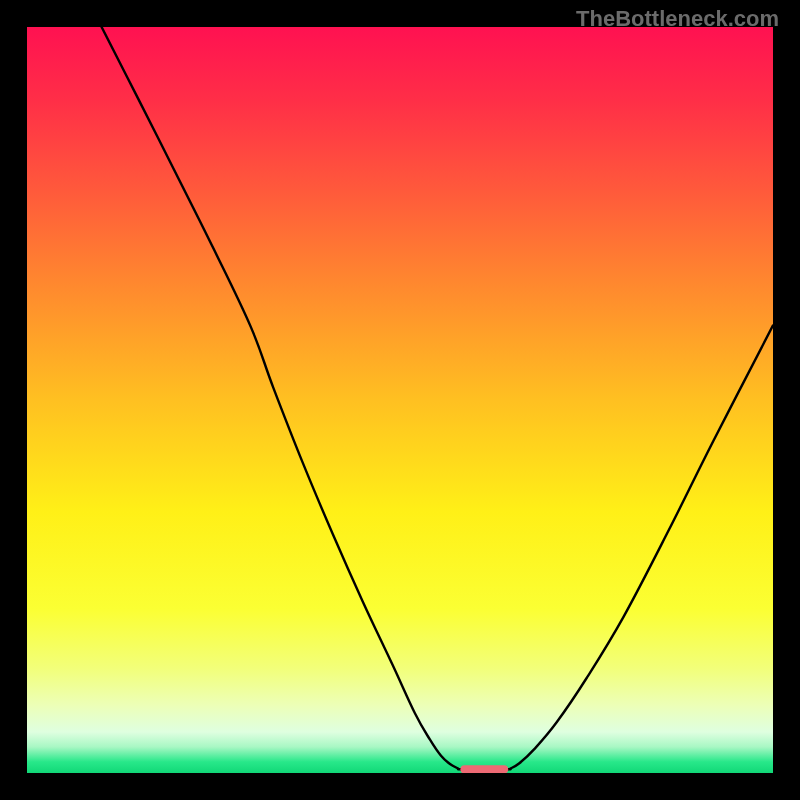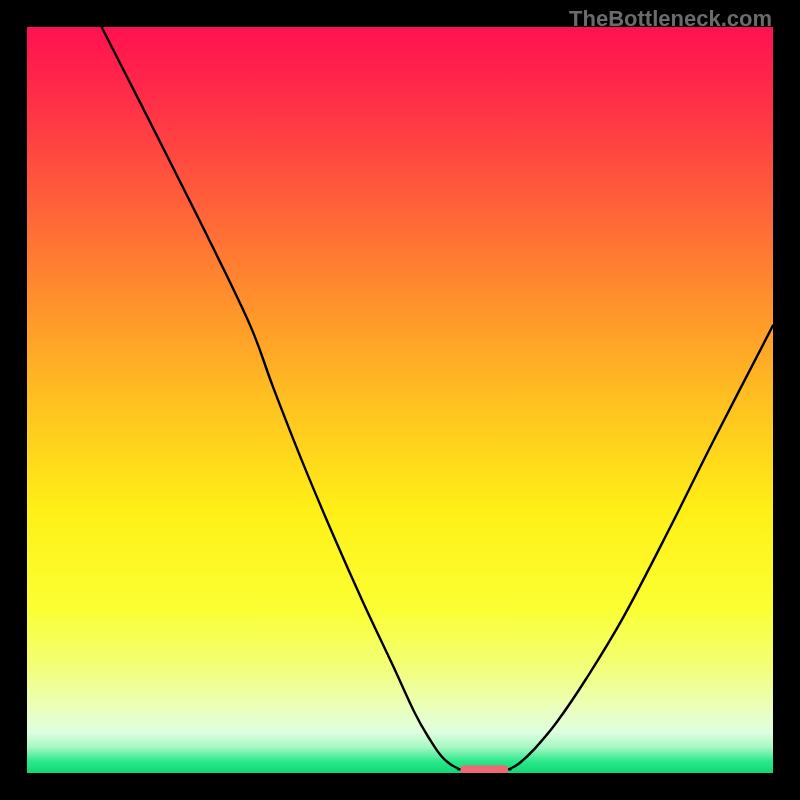--- a/index.html
+++ b/index.html
@@ -12,21 +12,21 @@
   }
   .frame {
     position: relative;
     width: 800px;
     height: 800px;
     background: #000;
   }
   .watermark {
     position: absolute;
     top: 6px;
-    right: 28px;
+    right: 21px;
     font-family: Arial, Helvetica, sans-serif;
     font-size: 22px;
     font-weight: bold;
     color: #6b6b6b;
     user-select: none;
   }
   .plot-area {
     position: absolute;
     left: 27px;
     top: 27px;

